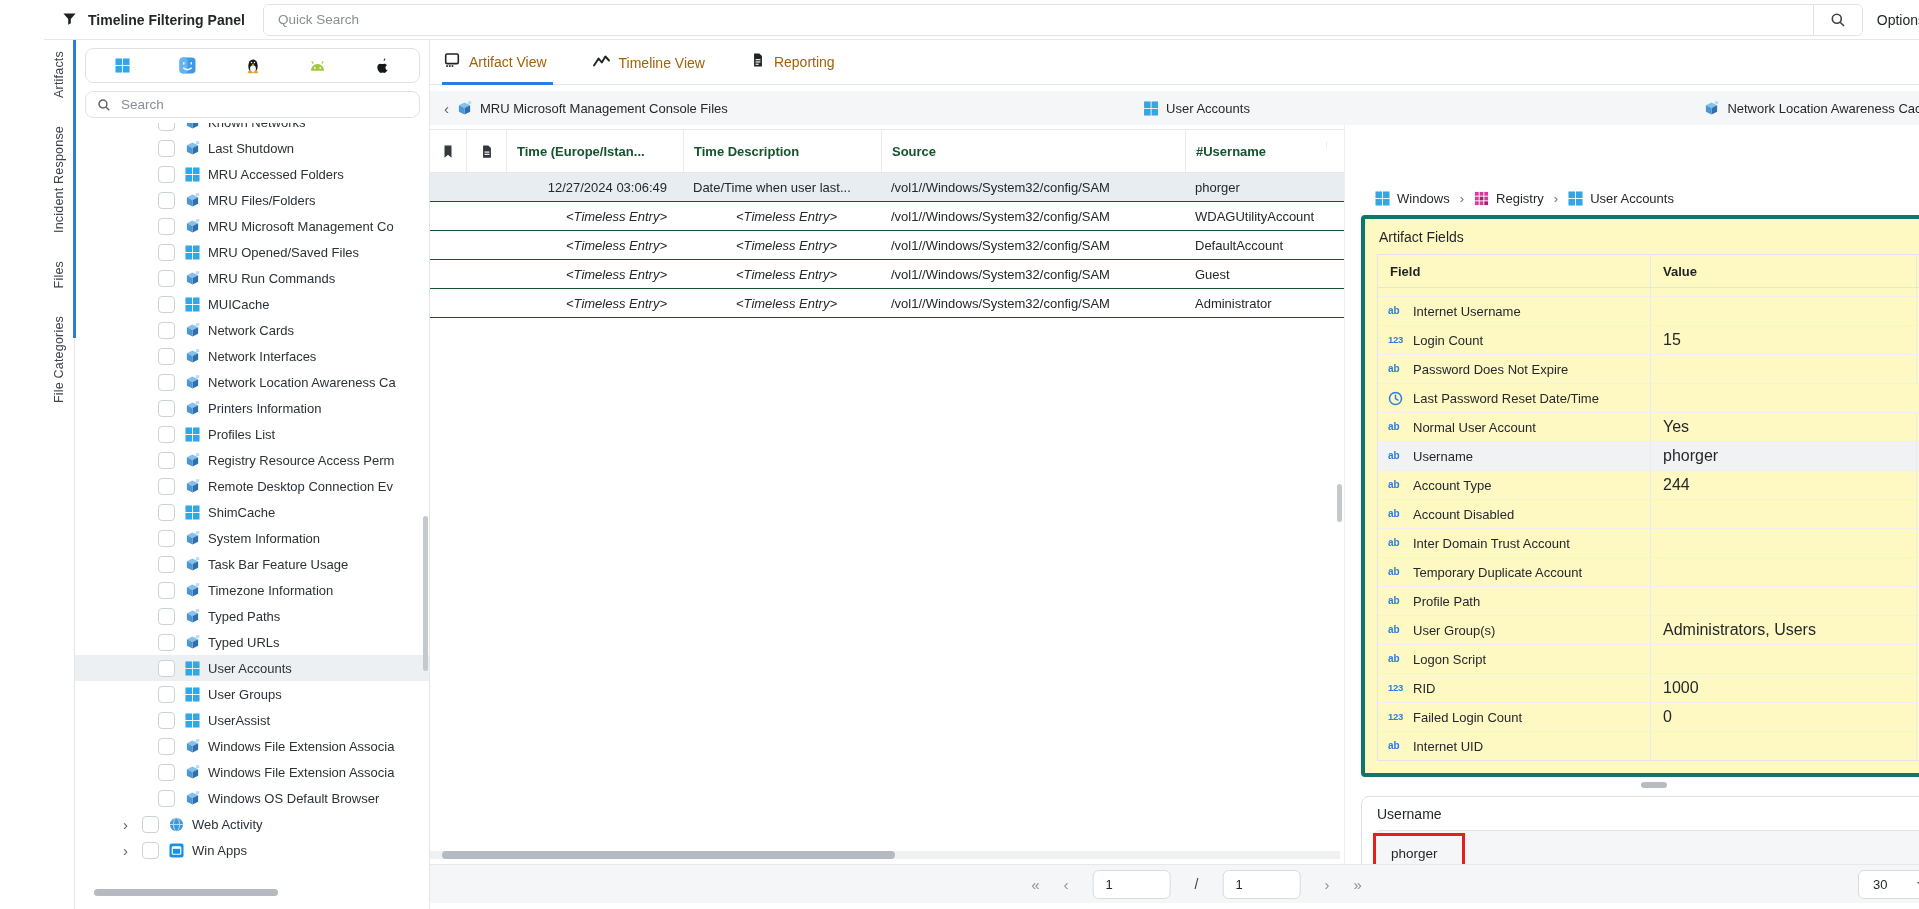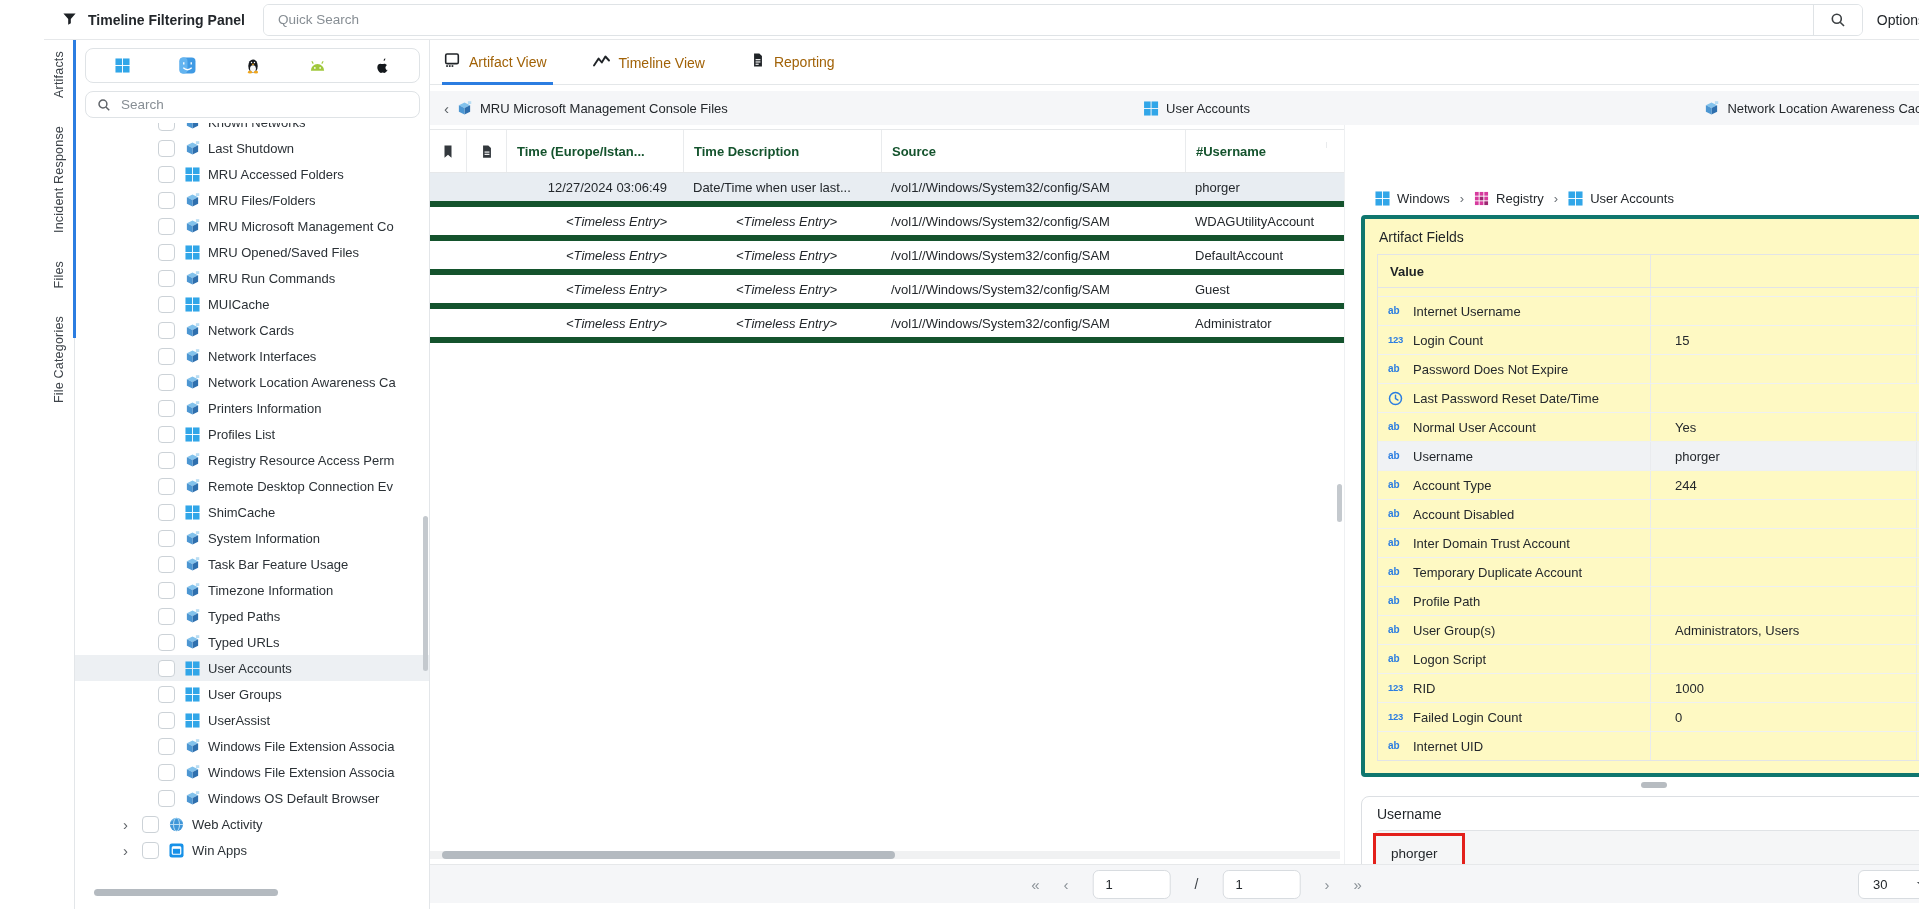--- a/index.html
+++ b/index.html
@@ -58,21 +58,21 @@
   
   .tablearea{width:914px;flex-shrink:0;position:relative;}
   .atable{margin-top:4px;}
   .ath,.atr{display:grid;grid-template-columns:36px 40px 177px 198px 304px 1fr;}
   .ath{height:42px;border-top:1px solid #e6e8ea;border-bottom:1px solid #e6e8ea;position:relative;}
   .ath>div{display:flex;align-items:center;font-size:13px;font-weight:700;color:#14532d;padding-left:10px;box-sizing:border-box;}
   .ath>div+div{border-left:1px solid #e9ebed;}
   .ath .icel{justify-content:center;padding-left:0;}
   .dots{position:absolute;right:7px;top:12px;width:4px;cursor:pointer;}
   .dots i{display:block;width:3px;height:3px;border-radius:50%;background:#4c5257;margin:0 0 3px 0;}
-  .atr{height:28px;border-bottom:6px solid #14532d;cursor:pointer;}
+  .atr{height:28px;border-bottom:1px solid #14532d;cursor:pointer;}
   .atr>div{display:flex;align-items:center;font-size:13px;color:#24282c;overflow:hidden;white-space:nowrap;box-sizing:border-box;}
   .atr.sel{background:#e8edf2;}
   .c-time{justify-content:flex-end;padding-right:16px;}
   .c-desc{padding-left:10px;}
   .c-src{padding-left:10px;}
   .c-usr{padding-left:10px;}
   .tl{font-style:italic;color:#60666c;}
   .tl.c-desc{justify-content:flex-end;padding-right:44px;padding-left:0;}
   .ta-vthumb{position:absolute;right:2px;top:359px;width:5px;height:38px;border-radius:3px;background:#c4c9ce;cursor:pointer;}
   .ta-htrack{position:absolute;left:0;right:4px;top:726px;height:8px;background:#f0f1f2;}
@@ -88,21 +88,21 @@
   .fhead,.frow{display:grid;grid-template-columns:272px 1fr 12px;}
   .fhead{height:32px;border-bottom:1px solid #e2e4e7;}
   .fhead>div{display:flex;align-items:center;font-size:13px;font-weight:700;color:#1e2226;padding-left:12px;box-sizing:border-box;}
   .fhead>div+div{border-left:1px solid #e6e8ea;}
   .fbody{overflow:hidden;}
   .frow{height:28px;border-bottom:1px solid #eef0f2;}
   .frow:last-child{border-bottom:none;}
   .frow.first{margin-top:-20px;}
   .frow.sel{background:#f0f2f4;}
   .f-field{display:flex;align-items:center;gap:8px;padding-left:10px;font-size:13px;color:#24282c;white-space:nowrap;overflow:hidden;box-sizing:border-box;}
-  .f-val{display:flex;align-items:center;padding-left:24px;font-size:13px;color:#24282c;border-left:1px solid #e9ebee;box-sizing:border-box;white-space:nowrap;overflow:hidden;}
+  .f-val{display:flex;align-items:center;padding-left:12px;font-size:16px;color:#24282c;border-left:1px solid #e9ebee;box-sizing:border-box;white-space:nowrap;overflow:hidden;}
   .f-gut{border-left:1px solid #e9ebee;}
   .t-ab{color:#2b7de1;font-weight:700;font-size:10px;line-height:1;flex-shrink:0;width:17px;}
   .t-num{color:#2b7de1;font-weight:700;font-size:9.5px;line-height:1;flex-shrink:0;width:17px;letter-spacing:-.3px;}
   .t-ico{width:17px;flex-shrink:0;display:flex;align-items:center;}
   .f-vthumb{position:absolute;right:2px;top:262px;width:6px;height:222px;border-radius:3px;background:#b7bcc1;cursor:pointer;}
   .minithumb{margin:5px auto 0 auto;width:26px;height:6px;border-radius:3px;background:#b7bcc1;cursor:pointer;}
   .ucard{margin:8px 18px 0 16px;border:1px solid #dcdfe3;border-radius:8px;padding:9px 12px 12px 12px;background:#fff;}
   .ulabel{font-size:14px;color:#1f2327;padding-left:3px;}
   .uvalue{margin-top:8px;height:46px;background:#f5f6f7;border:1px solid #e0e3e6;border-radius:6px;
           display:flex;align-items:center;padding-left:16px;font-size:13.5px;color:#24282c;position:relative;box-sizing:border-box;}
@@ -783,20 +783,21 @@
                   </svg>
                 </span>
               <span>User Accounts</span>
             </div>
           </div>
 
           <div class="fcard">
             <div class="fcard-title">Artifact Fields</div>
             <div class="ftable">
               <div class="fhead">
+                <div>Field</div>
                 <div>Value</div>
                 <div class="f-gut"></div>
               </div>
               <div class="fbody" id="fbody">
                   <div class="frow first">
                     <div class="f-field">
                       <span>User Password Hint</span>
                     </div>
                     <div class="f-val"></div>
                     <div class="f-gut"></div>

